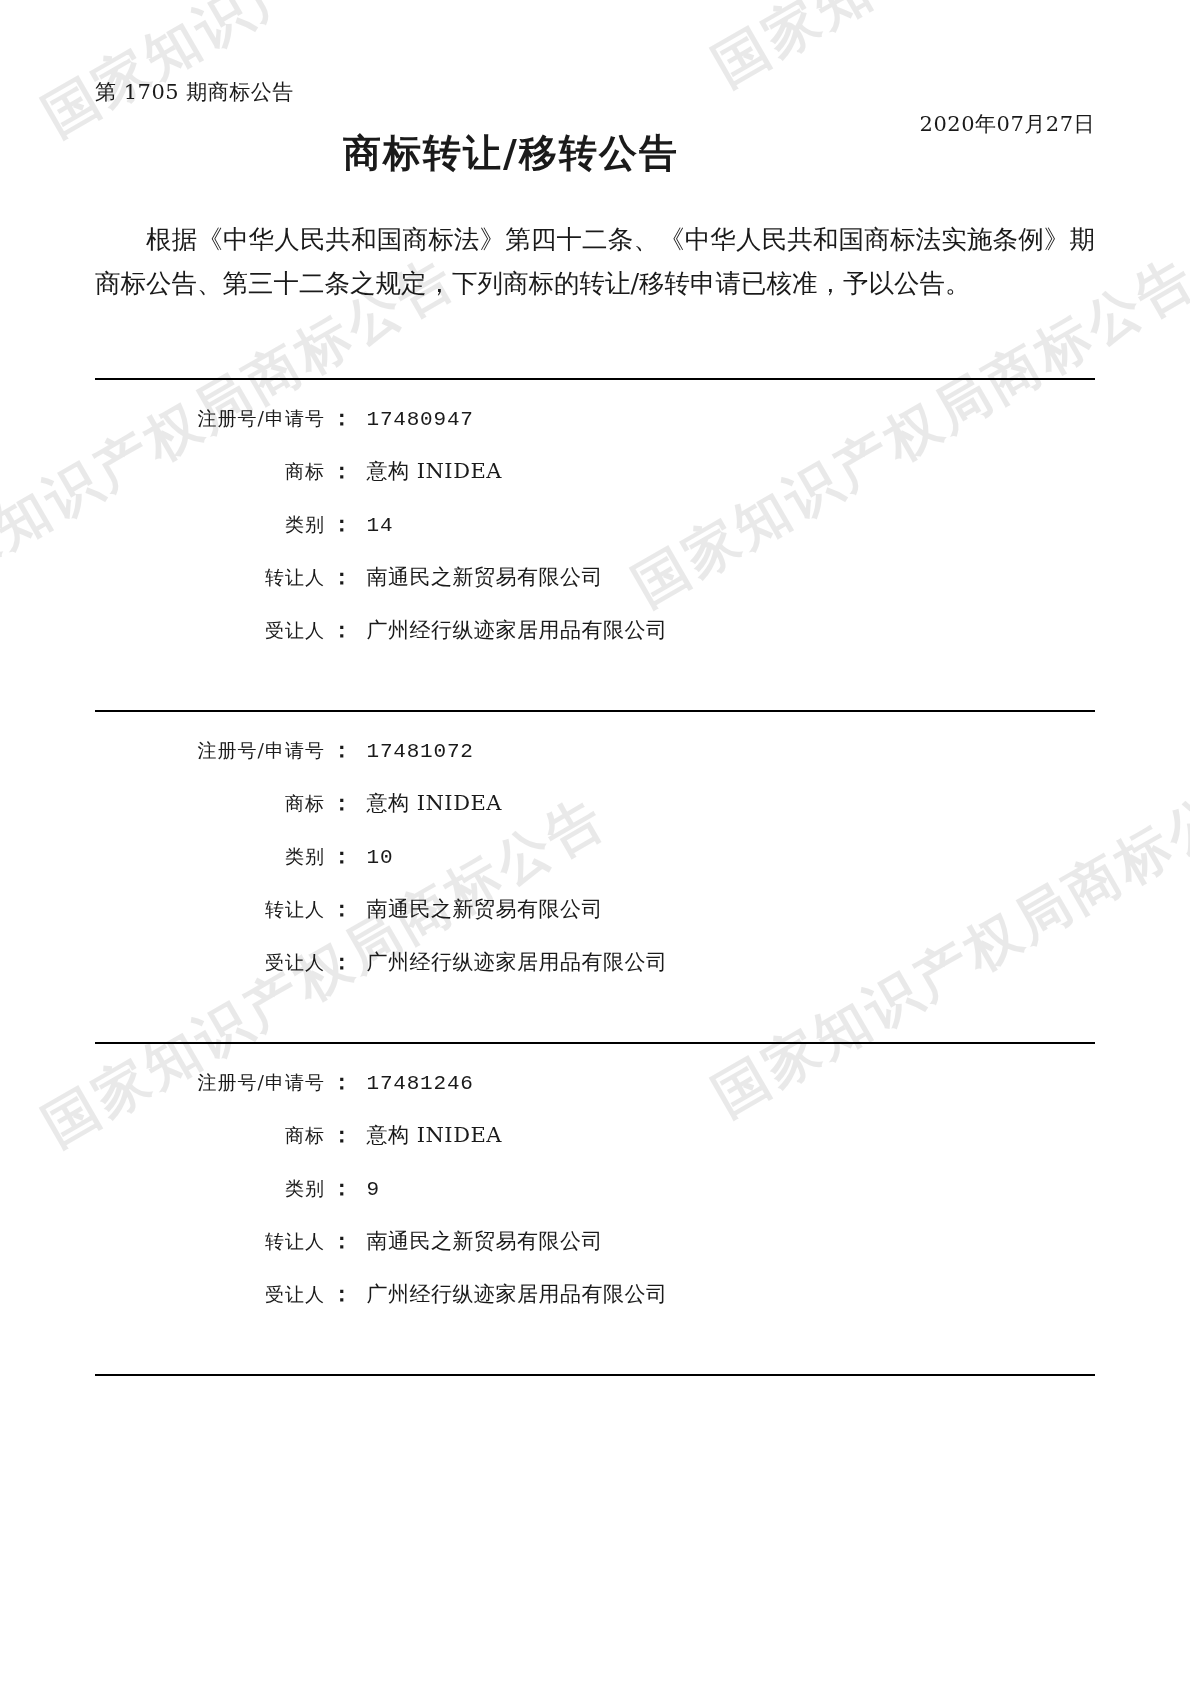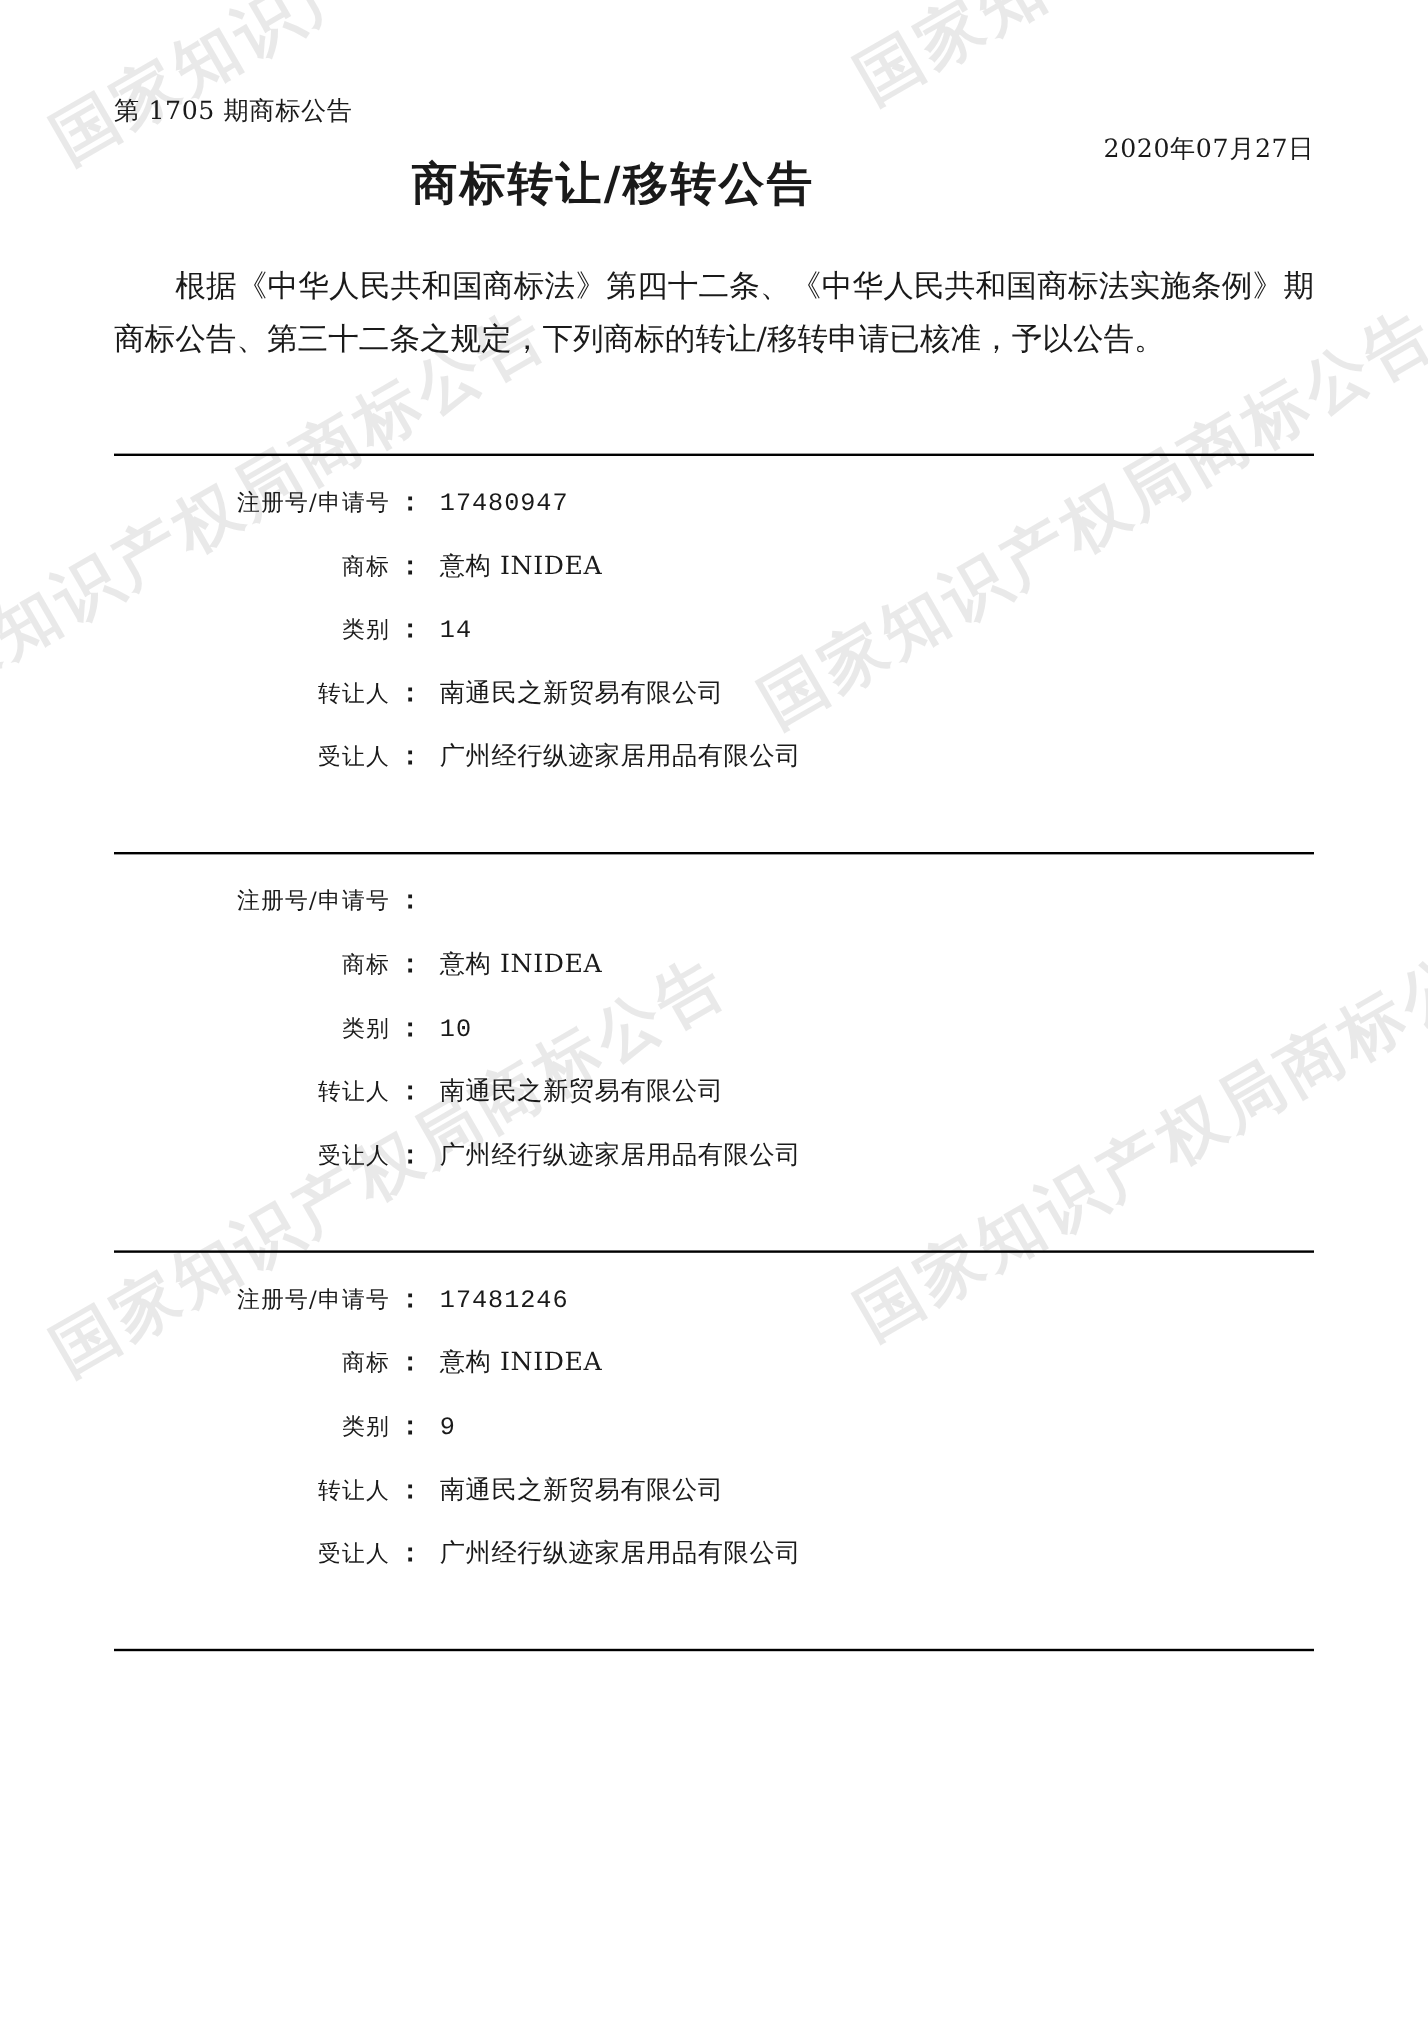--- a/index.html
+++ b/index.html
@@ -186,20 +186,21 @@
         <div class="row-value">广州经行纵迹家居用品有限公司</div>
       </div>
     </div>
 
     <div class="rec-spacer"></div>
     <div class="rule"></div>
     <div class="record">
       <div class="row">
         <div class="row-label">注册号/申请号</div>
         <div class="row-colon">：</div>
+        <div class="row-value num">17481072</div>
       </div>
       <div class="row">
         <div class="row-label">商标</div>
         <div class="row-colon">：</div>
         <div class="row-value">意构  INIDEA</div>
       </div>
       <div class="row">
         <div class="row-label">类别</div>
         <div class="row-colon">：</div>
         <div class="row-value num">10</div>

